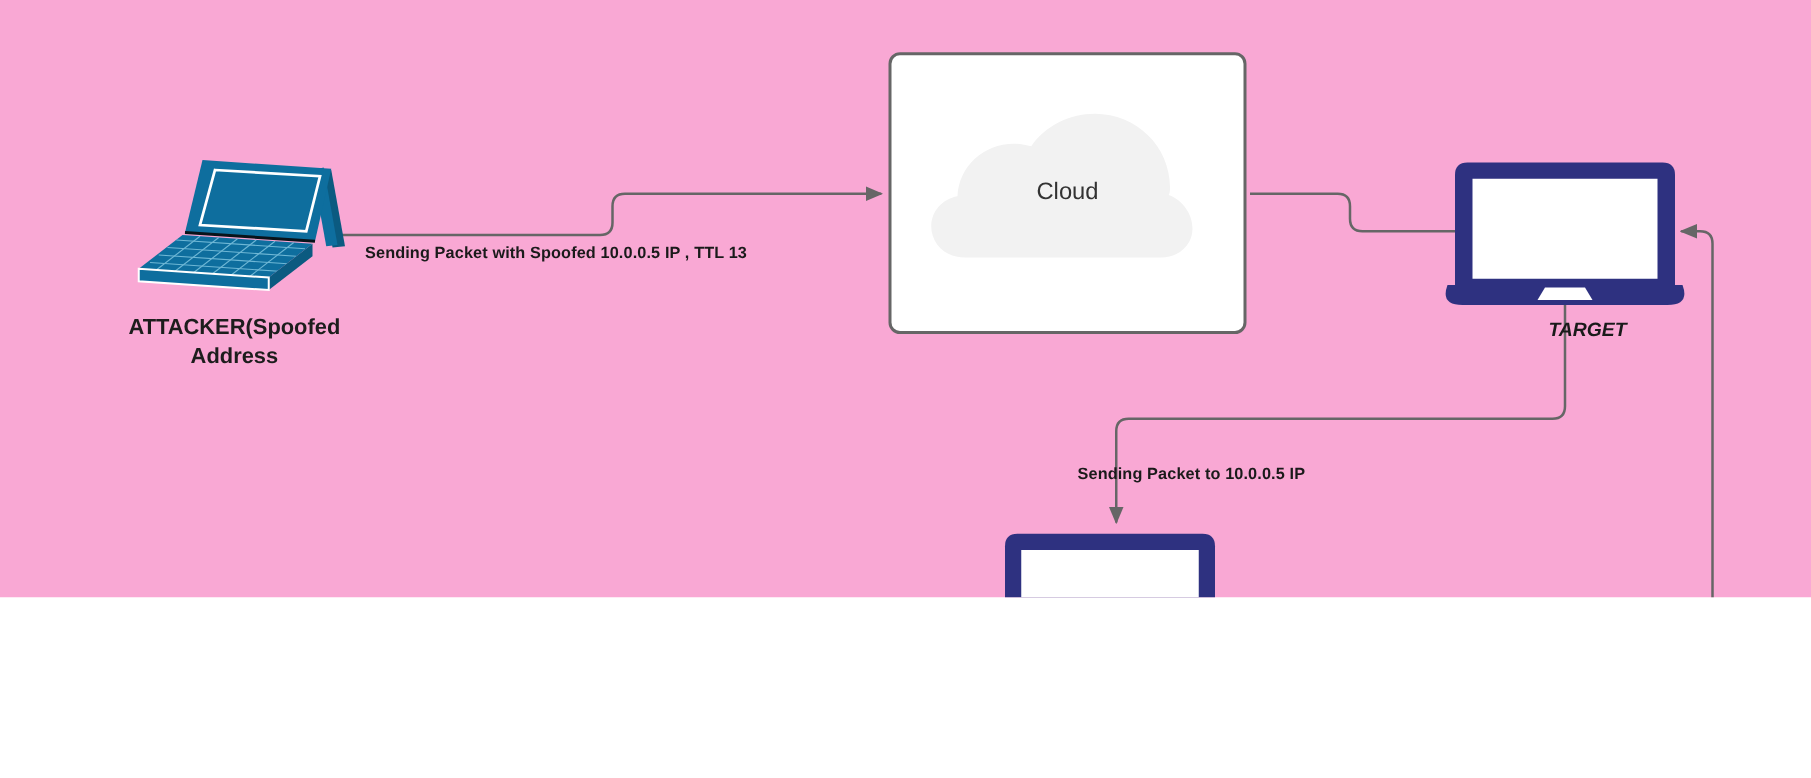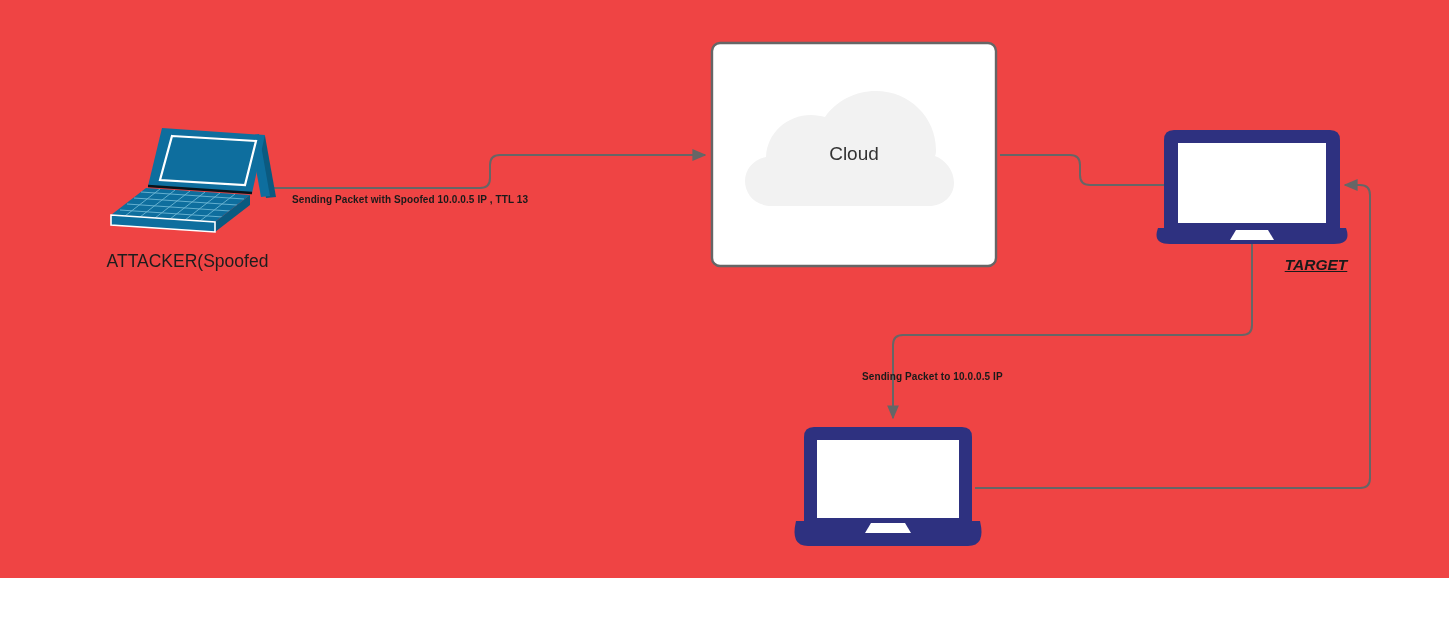--- a/index.html
+++ b/index.html
@@ -6,44 +6,44 @@
     margin: 0;
     padding: 0;
     background: #ffffff;
   }
   body {
     font-family: "Liberation Sans", sans-serif;
   }
   #canvas {
     position: relative;
     width: 1449px;
-    height: 578px;
-    background: #ef4444;
+    height: 478px;
+    background: #f9a8d4;
     overflow: hidden;
   }
   #diagram-svg {
     position: absolute;
     left: 0;
     top: 0;
     width: 1449px;
     height: 622px;
   }
   .lbl {
     position: absolute;
     color: #1a1a1a;
     white-space: pre;
   }
   .edge-label {
-    font-size: 10px;
+    font-size: 13px;
     font-weight: bold;
     letter-spacing: 0.1px;
   }
   .node-label {
     font-size: 17.5px;
-    font-weight: normal;
+    font-weight: bold;
     text-align: center;
     line-height: 23px;
     color: #1d1d1d;
   }
   .node-label-bold-italic {
     font-size: 15.5px;
     font-weight: bold;
     font-style: italic;
     text-align: center;
     color: #1a1a1a;
@@ -131,22 +131,23 @@
       <path d="M 814 427 L 962 427 Q 972 427 972 437 L 972 521 L 804 521 L 804 437 Q 804 427 814 427 Z" fill="#2E3180"></path>
       <rect x="817" y="440" width="142" height="78" fill="#ffffff"></rect>
       <path d="M 796 521 L 980 521 Q 986 546 968 546 L 808 546 Q 790 546 796 521 Z" fill="#2E3180"></path>
       <path d="M 871 523 L 905 523 L 911 533 L 865 533 Z" fill="#ffffff"></path>
     </g>
   </svg>
 
   <div class="lbl cloud-text" style="left: 712px; top: 143px; width: 284px;">Cloud</div>
 
   <div class="lbl node-label" style="left: 65px; top: 250px; width: 245px;">ATTACKER(Spoofed</div>
+  <div class="lbl node-label" style="left: 65px; top: 273px; width: 245px;">Address</div>
 
-  <div class="lbl node-label-bold-italic" style="left: 1226px; top: 256px; width: 180px; text-decoration: underline;">TARGET</div>
+  <div class="lbl node-label-bold-italic" style="left: 1180px; top: 256px; width: 180px;">TARGET</div>
 
 
   <div class="lbl edge-label" style="left: 292px; top: 194px;">Sending Packet with Spoofed 10.0.0.5 IP , TTL 13</div>
 
   <div class="lbl edge-label" style="left: 862px; top: 325px; margin-top: 46px;">Sending Packet to 10.0.0.5 IP</div>
 
 
 </div>
 
 </body></html>

